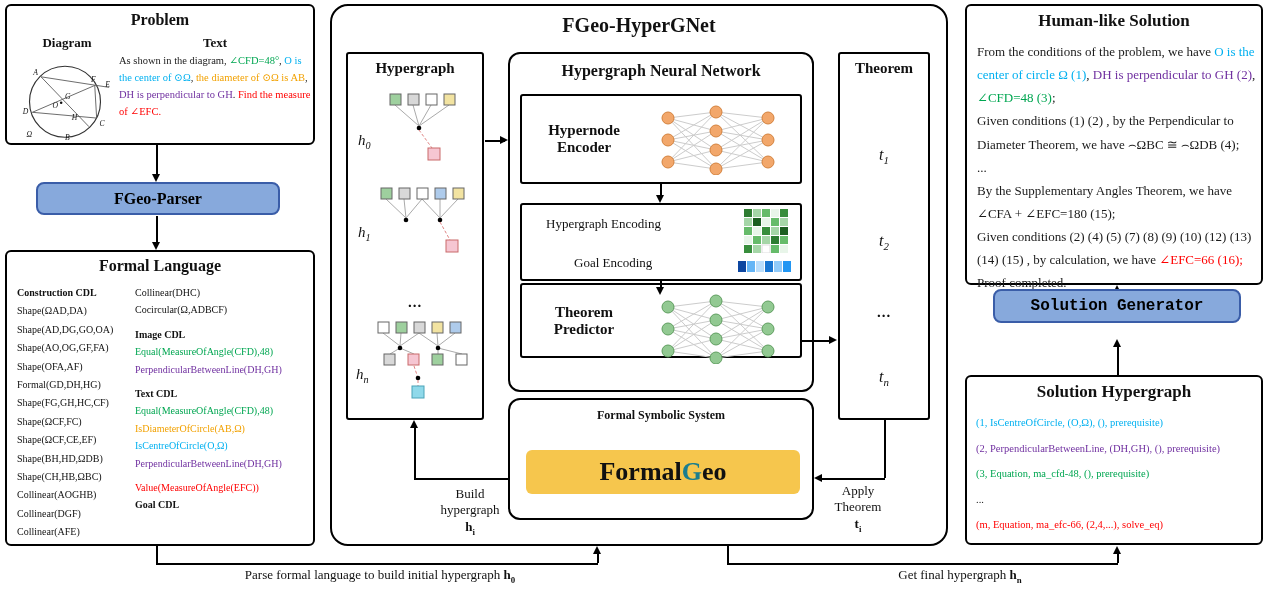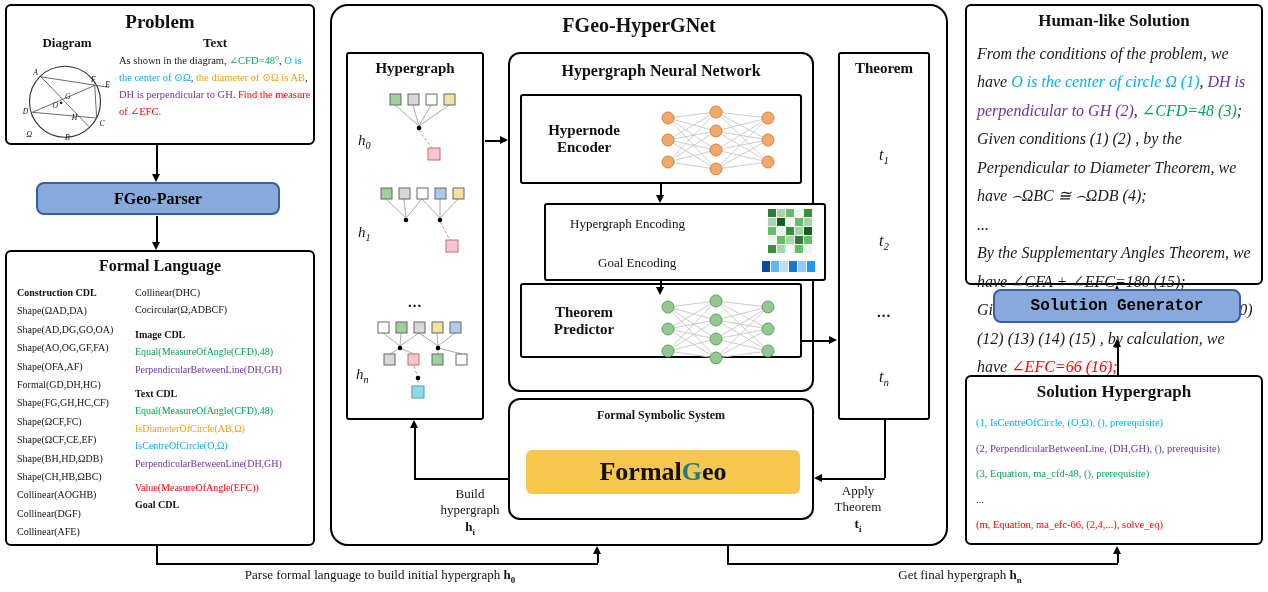--- a/index.html
+++ b/index.html
@@ -17,39 +17,39 @@
   .arr.right { border-top:4.5px solid transparent; border-bottom:4.5px solid transparent; border-left:8px solid #000; }
   .btn { position:absolute; background:#87a9dc; border:2px solid #3a5da8; border-radius:8px;
          display:flex; align-items:center; justify-content:center; font-weight:bold; font-size:16px; color:#000; }
   sub { font-size:0.68em; }
   .cdl-col { position:absolute; font-size:10px; }
   .cdl-line { line-height:18.4px; white-space:nowrap; }
   #flr-col .cdl-line { line-height:17.4px; }
   .cdl-line.hdr { font-weight:bold; }
   .cdl-line.gap { line-height:7px; height:7px; }
   .stmt { position:absolute; font-size:10.5px; line-height:1.63; }
-  .sol-body { position:absolute; font-size:16px; line-height:1.78;font-style:italic; }
+  .sol-body { position:absolute; font-size:13px; line-height:1.78; }
   .sol-p { margin:0; }
   .shg-lines { position:absolute; font-size:10.5px; }
   .shg-line { line-height:25.5px; white-space:nowrap; }
   .hrow, .trow { position:absolute; font-size:15px; font-style:italic; }
   .trow { left:0; width:100%; text-align:center; font-size:16px; }
   .ell { position:absolute; left:0; width:100%; text-align:center; font-size:15px; font-weight:bold; letter-spacing:1px; font-style:normal; }
   .route-label { position:absolute; text-align:center; font-size:13px; }
   .small-label { position:absolute; text-align:center; font-size:13px; line-height:1.25; }
   .enc-label { position:absolute; left:6px; top:0; width:112px; height:100%; display:flex; align-items:center;
                justify-content:center; text-align:center; font-weight:bold; font-size:15px; }
 </style>
 </head>
 <body>
 
 <div id="canvas">
 
   <div class="box r6" style="left:5px;top:4px;width:310px;height:141px;">
-    <div class="ttl" style="top:5px;font-size:19px;">Problem</div>
+    <div class="ttl" style="top:5px;font-size:16px;">Problem</div>
     <div style="position:absolute;left:14px;top:29px;width:92px;text-align:center;font-weight:bold;font-size:13px;">Diagram</div>
     <svg width="96" height="94" viewBox="0 0 100 98" style="position:absolute;left:10px;top:43px;">
       <circle cx="50" cy="55" r="37" fill="none" stroke="#333" stroke-width="1.2"></circle>
       <g stroke="#555" stroke-width="0.9">
         <line x1="25" y1="29" x2="75" y2="81"></line>
         <line x1="16" y1="66" x2="83" y2="72"></line>
         <line x1="16" y1="66" x2="81" y2="38"></line>
         <line x1="25" y1="29" x2="96" y2="40"></line>
         <line x1="81" y1="38" x2="83" y2="72"></line>
       </g>
@@ -238,21 +238,21 @@
           <circle cx="66" cy="26" r="6"></circle>
           <circle cx="66" cy="45" r="6"></circle>
           <circle cx="66" cy="64" r="6"></circle>
         <circle cx="118" cy="13" r="6"></circle>
           <circle cx="118" cy="35" r="6"></circle>
           <circle cx="118" cy="57" r="6"></circle>
       </g>
     </svg>
   </div>
 
-  <div class="box r3" style="left:520px;top:203px;width:282px;height:78px;margin-left:24px;">
+  <div class="box r3" style="left:520px;top:203px;width:282px;height:78px;">
     <div style="position:absolute;left:24px;top:11px;font-size:13px;">Hypergraph Encoding</div>
     <svg width="44" height="44" viewBox="0 0 44 44" style="position:absolute;left:222px;top:4px;">
       <g>
         <rect x="0" y="0" width="8" height="8" fill="#2e7d32"></rect>
           <rect x="9" y="0" width="8" height="8" fill="#a5d6a7"></rect>
           <rect x="18" y="0" width="8" height="8" fill="#66bb6a"></rect>
           <rect x="27" y="0" width="8" height="8" fill="#e8f5e9"></rect>
           <rect x="36" y="0" width="8" height="8" fill="#388e3c"></rect>
         <rect x="0" y="9" width="8" height="8" fill="#a5d6a7"></rect>
           <rect x="9" y="9" width="8" height="8" fill="#1b5e20"></rect>

